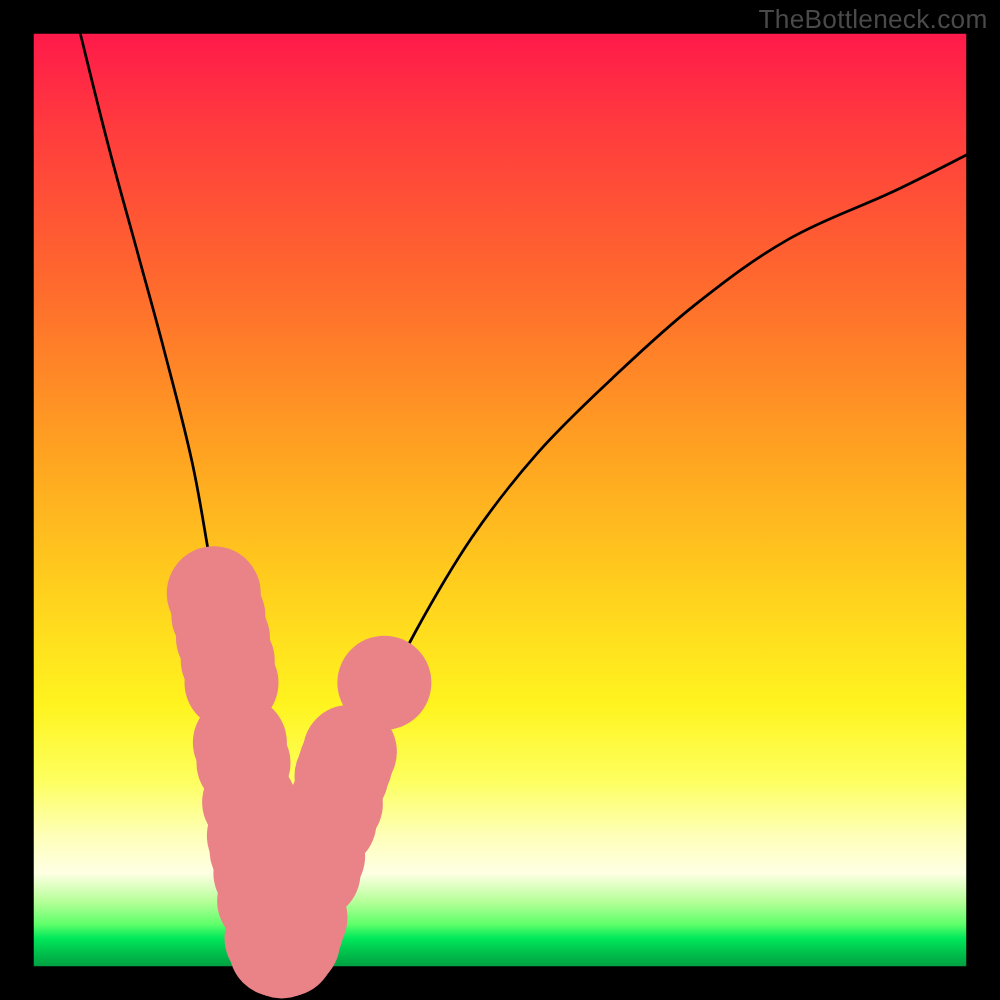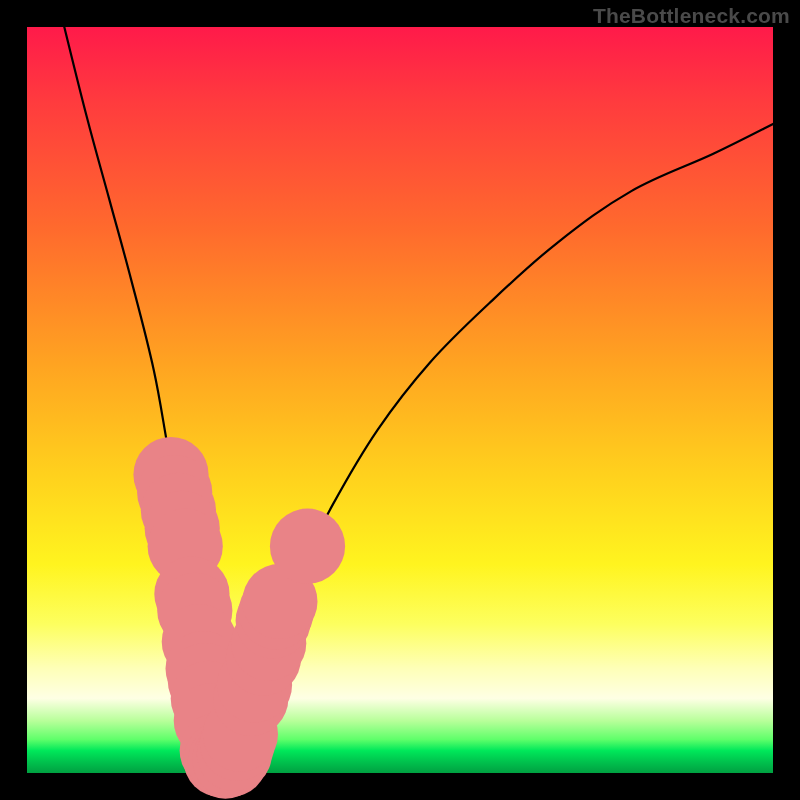--- a/index.html
+++ b/index.html
@@ -40,21 +40,21 @@
       #00e85a 97%,
       #00c24d 98.5%,
       #00a041 100%);
   }
   .watermark {
     position: absolute;
     top: 4px;
     right: 10px;
     color: #4a4a4a;
     font-size: 21px;
-    font-weight: 700;
+    font-weight: 400;
     letter-spacing: 0.2px;
     text-align: center;
   }
   svg.curve {
     position: absolute;
     top: 0;
     left: 0;
     width: 746px;
     height: 746px;
     overflow: visible;

